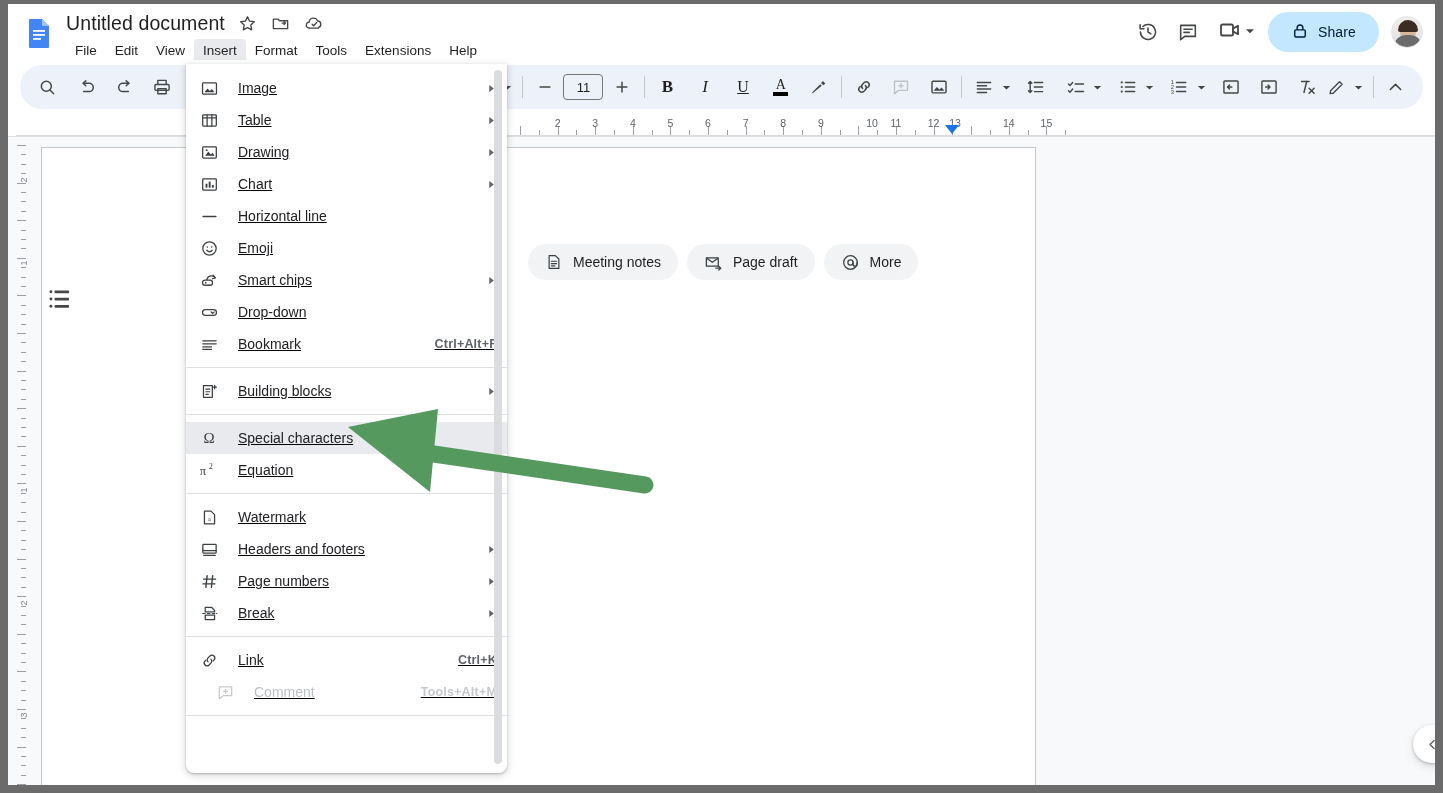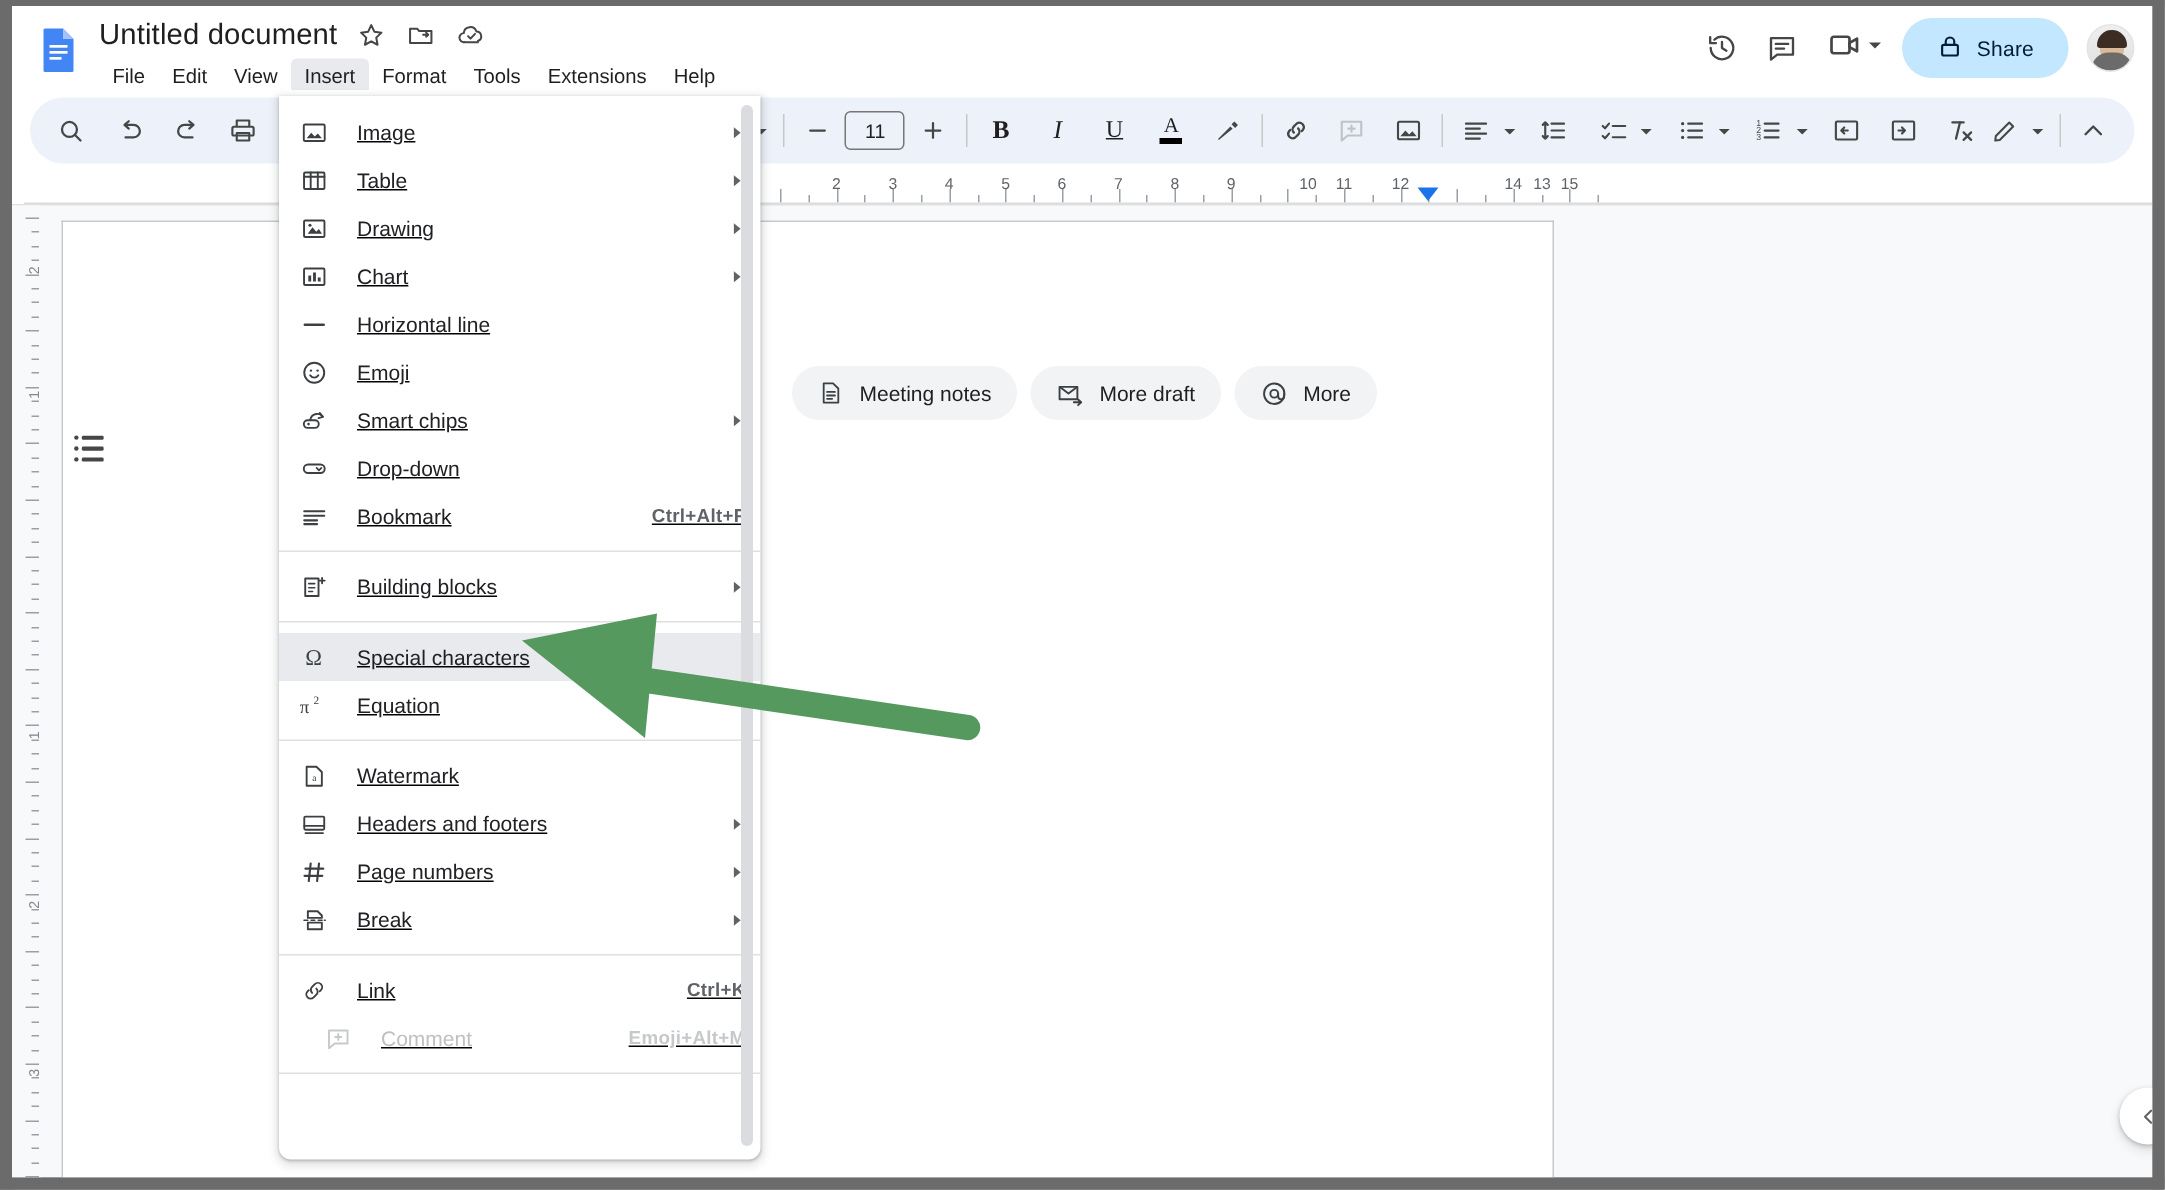--- a/index.html
+++ b/index.html
@@ -558,21 +558,21 @@
           <div class="rnum" style="left:587.2px;">3</div>
           <div class="rnum" style="left:624.8px;">4</div>
           <div class="rnum" style="left:662.4px;">5</div>
           <div class="rnum" style="left:700.0px;">6</div>
           <div class="rnum" style="left:737.6px;">7</div>
           <div class="rnum" style="left:775.2px;">8</div>
           <div class="rnum" style="left:812.8px;">9</div>
           <div class="rnum" style="left:864px;">10</div>
           <div class="rnum" style="left:888.0px;">11</div>
           <div class="rnum" style="left:925.6px;">12</div>
-          <div class="rnum" style="left:1020px;">13</div>
+          <div class="rnum" style="left:947px;">13</div>
           <div class="rnum" style="left:1000.8px;">14</div>
           <div class="rnum" style="left:1038.4px;">15</div>
         </div>
       <div class="rline"></div>
       <div class="indent-marker" id="indent-marker" style="left: 937.4px;"></div>
     </div>
 
     <div class="canvas">
 
       <div class="vruler" id="vruler">
@@ -666,21 +666,21 @@
           </div>
 
           <div class="chip">
             <span class="cico">
               <svg width="19" height="19" viewBox="0 0 24 24" fill="none" stroke="#3c4043" stroke-width="1.6" stroke-linejoin="round">
                 <path d="M3 6.2h15v10.4H3z"></path>
                 <path d="M3 6.2l7.5 5.6L18 6.2"></path>
                 <path d="M15 19.2h6M18.6 16.8l2.6 2.4-2.6 2.4" stroke-linecap="round"></path>
               </svg>
             </span>
-            <span>More draft</span>
+            <span>Page draft</span>
           </div>
 
           <div class="chip">
             <span class="cico">
               <svg width="19" height="19" viewBox="0 0 24 24" fill="none" stroke="#3c4043" stroke-width="1.6" stroke-linecap="round">
                 <circle cx="12" cy="12" r="8.6"></circle>
                   <circle cx="12" cy="12" r="3.3"></circle>
                 <path d="M15.3 12v2.2a2.5 2.5 0 0 0 5 0V12"></path>
               </svg>
             </span>
@@ -938,21 +938,21 @@
           </div>
           <div class="mrow disabled">
             <span class="micon">
               <svg width="19" height="19" viewBox="0 0 24 24" fill="none" stroke="#c6c9cc" stroke-width="1.6" stroke-linejoin="round" stroke-linecap="round">
                 <path d="M4.2 5h15.6v11H9l-4.8 4z"></path>
                 <path d="M12 8v5M9.5 10.5h5"></path>
               </svg>
             </span>
             <span class="mlabel">Comment</span>
             <span class="mspacer"></span>
-            <span class="maccel">Emoji+Alt+M</span>
+            <span class="maccel">Tools+Alt+M</span>
           </div>
           <div class="msep"></div>
         </div>
       <div class="menu-scroll"></div>
     </div>
 
   </div>
 
   <svg class="anno" viewBox="0 0 1443 793">
     <g id="anno-g">

